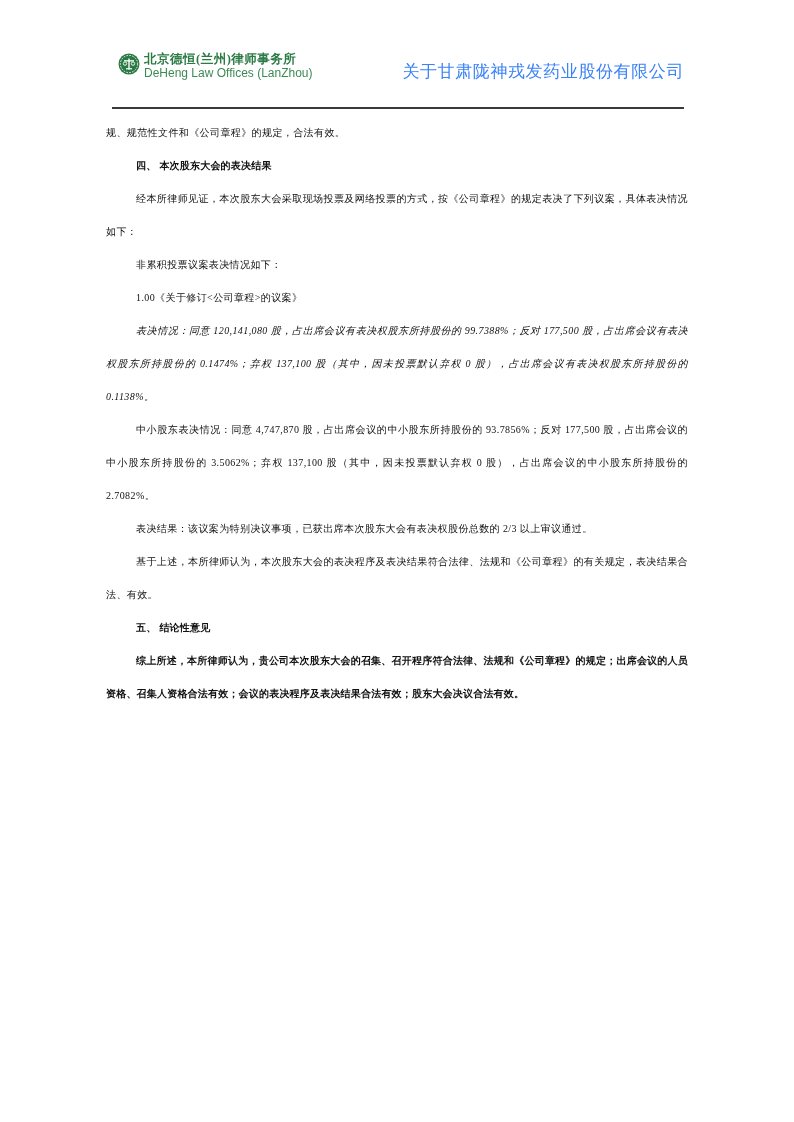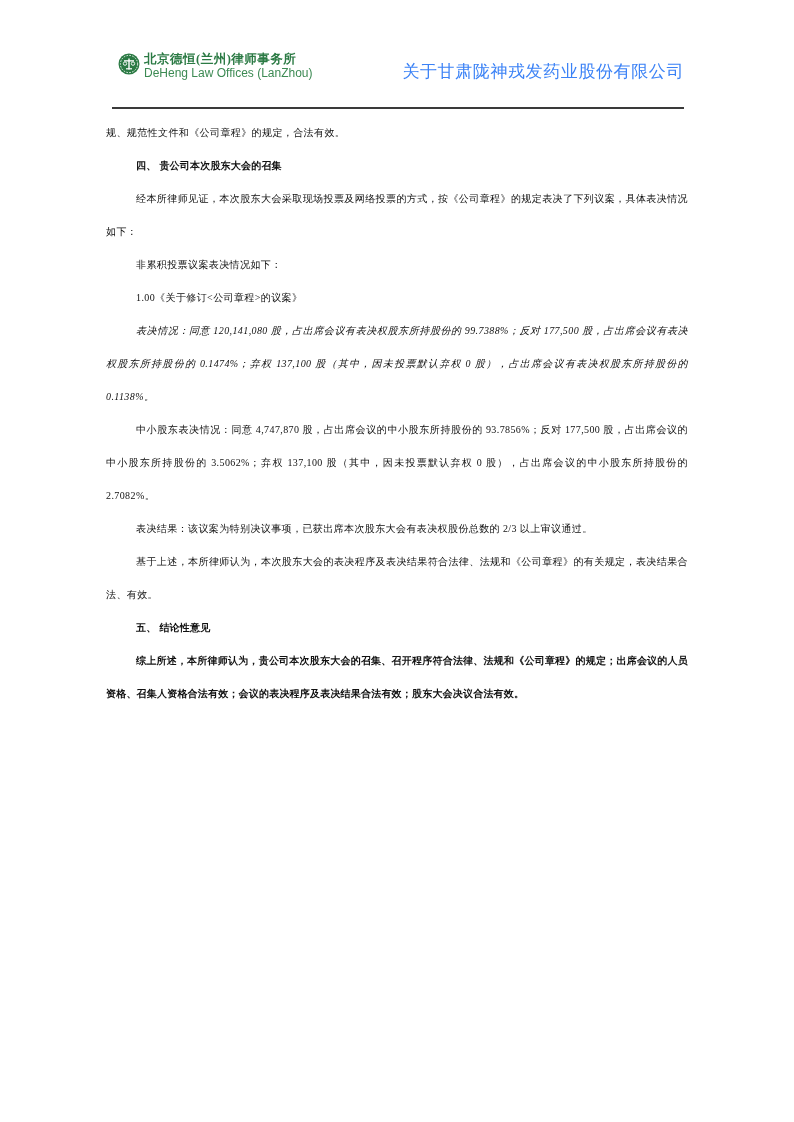--- a/index.html
+++ b/index.html
@@ -128,21 +128,21 @@
       <span class="firm-zh">北京德恒(兰州)律师事务所</span>
       <span class="firm-en">DeHeng Law Offices (LanZhou)</span>
     </div>
   </div>
 
   <div class="doc-ref-1">关于甘肃陇神戎发药业股份有限公司</div>
   <div class="header-rule"></div>
 
   <div class="content">
     <p class="no-indent mt-carry">规、规范性文件和《公司章程》的规定，合法有效。</p>
-    <p class="sec-heading mt-h4">四、 贵公司本次股东大会的召集</p>
+    <p class="sec-heading mt-h4">四、 本次股东大会的表决结果</p>
     <p class="para mt-p1">经本所律师见证，本次股东大会采取现场投票及网络投票的方式，按《公司章程》的规定表决了下列议案，具体表决情况如下：</p>
     <p class="para mt-p2">非累积投票议案表决情况如下：</p>
     <p class="para mt-p3">1.00《关于修订&lt;公司章程&gt;的议案》</p>
     <p class="para mt-p4">表决情况：同意 120,141,080 股，占出席会议有表决权股东所持股份的 99.7388%；反对 177,500 股，占出席会议有表决权股东所持股份的 0.1474%；弃权 137,100 股（其中，因未投票默认弃权 0 股），占出席会议有表决权股东所持股份的 0.1138%。</p>
     <p class="para mt-p5">中小股东表决情况：同意 4,747,870 股，占出席会议的中小股东所持股份的 93.7856%；反对 177,500 股，占出席会议的中小股东所持股份的 3.5062%；弃权 137,100 股（其中，因未投票默认弃权 0 股），占出席会议的中小股东所持股份的 2.7082%。</p>
     <p class="para mt-p6">表决结果：该议案为特别决议事项，已获出席本次股东大会有表决权股份总数的 2/3 以上审议通过。</p>
     <p class="para mt-p7">基于上述，本所律师认为，本次股东大会的表决程序及表决结果符合法律、法规和《公司章程》的有关规定，表决结果合法、有效。</p>
     <p class="sec-heading mt-h5">五、 结论性意见</p>
     <p class="bold-para mt-p8">综上所述，本所律师认为，贵公司本次股东大会的召集、召开程序符合法律、法规和《公司章程》的规定；出席会议的人员资格、召集人资格合法有效；会议的表决程序及表决结果合法有效；股东大会决议合法有效。</p>
   </div>

